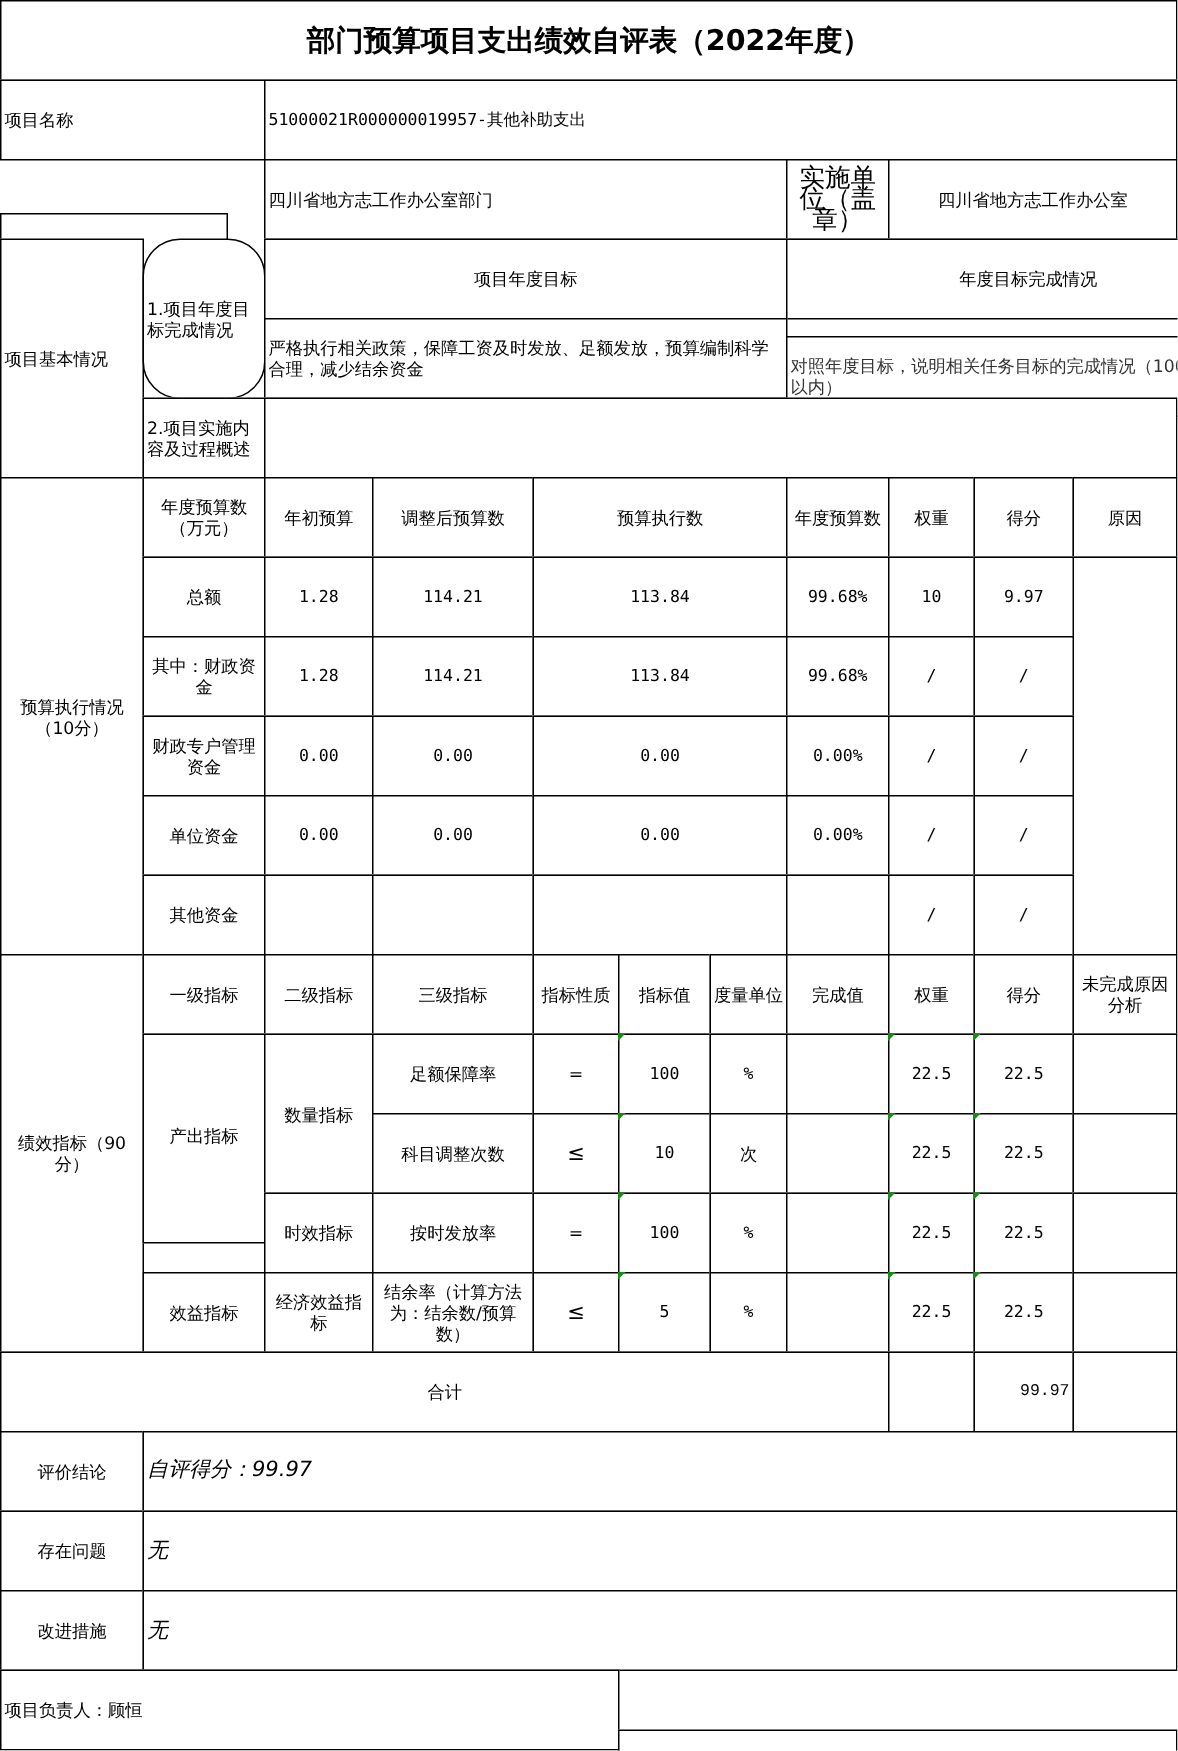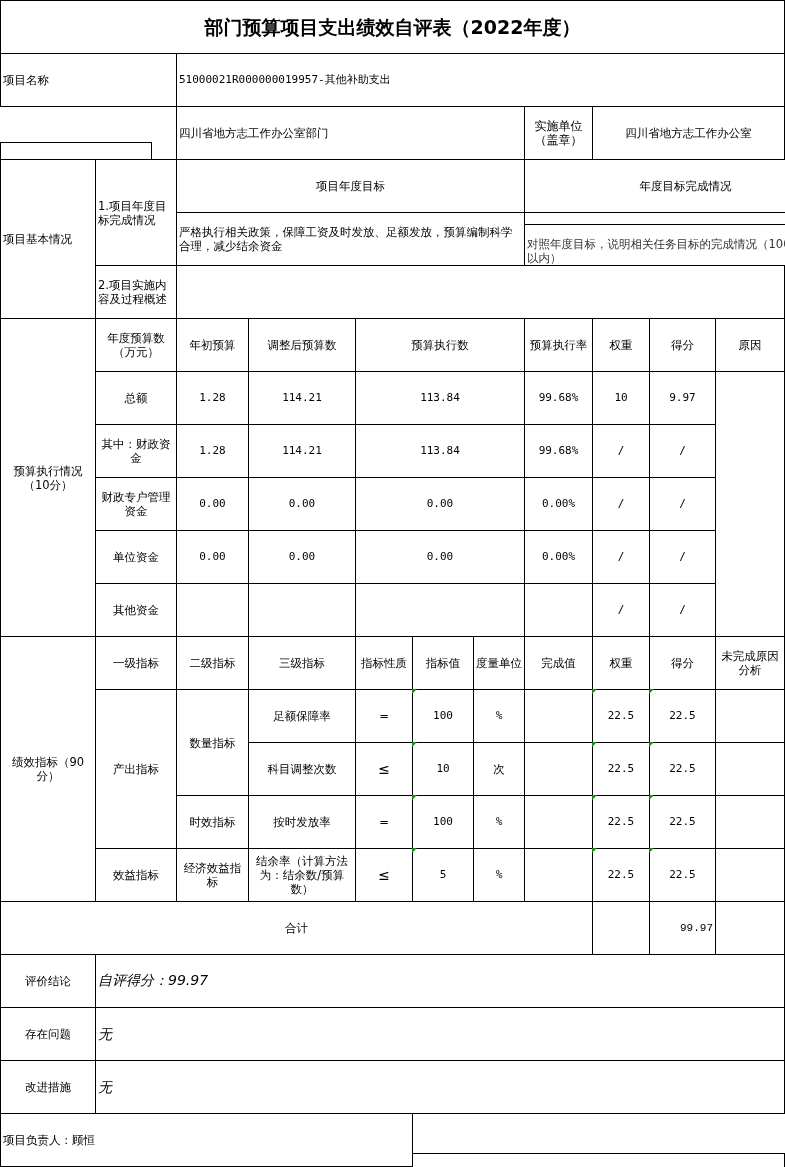--- a/index.html
+++ b/index.html
@@ -19,38 +19,38 @@
 </head>
 <body>
 
 <div class="c title" style="left:0;top:0;width:785px;height:54px;">部门预算项目支出绩效自评表（2022年度）</div>
 
 <div class="c l" style="left:0;top:53px;width:177px;height:54px;">项目名称</div>
 <div class="c l mono" style="left:176px;top:53px;width:609px;height:54px;">51000021R000000019957-其他补助支出</div>
 
 <div class="c l" style="left:0;top:106px;width:152px;height:54px;margin-top:36px;">主管部门</div>
 <div class="c l" style="left:176px;top:106px;width:349px;height:54px;">四川省地方志工作办公室部门</div>
-<div class="c" style="left:524px;top:106px;width:69px;height:54px;font-size:12px;">实施单位（盖章）</div>
+<div class="c" style="left:524px;top:106px;width:69px;height:54px;font-size:17px;">实施单位（盖章）</div>
 <div class="c" style="left:592px;top:106px;width:193px;height:54px;">四川省地方志工作办公室</div>
 
 <div class="c l" style="left:0;top:159px;width:96px;height:160px;">项目基本情况</div>
-<div class="c l" style="left:95px;top:159px;width:82px;height:107px;">1.项目年度目标完成情况</div>
+<div class="c l" style="left:95px;top:159px;width:82px;height:107px;border-radius:25px;">1.项目年度目标完成情况</div>
 <div class="c" style="left:176px;top:159px;width:349px;height:54px;">项目年度目标</div>
 <div class="c" style="left:524px;top:159px;width:296px;height:54px;padding-left:29px;">年度目标完成情况</div>
 <div class="c l" style="left:176px;top:212px;width:349px;height:54px;">严格执行相关政策，保障工资及时发放、足额发放，预算编制科学合理，减少结余资金</div>
 <div class="c l gray" style="left:524px;top:224px;width:290px;height:54px;">对照年度目标，说明相关任务目标的完成情况（100字以内）</div>
 <div class="c l" style="left:95px;top:265px;width:82px;height:54px;">2.项目实施内容及过程概述</div>
 <div class="c l" style="left:176px;top:265px;width:609px;height:54px;"></div>
 
 <div class="c" style="left:0;top:318px;width:96px;height:319px;">预算执行情况（10分）</div>
 <div class="c" style="left:95px;top:318px;width:82px;height:54px;">年度预算数（万元）</div>
 <div class="c" style="left:176px;top:318px;width:73px;height:54px;">年初预算</div>
 <div class="c" style="left:248px;top:318px;width:108px;height:54px;">调整后预算数</div>
 <div class="c" style="left:355px;top:318px;width:170px;height:54px;">预算执行数</div>
-<div class="c" style="left:524px;top:318px;width:69px;height:54px;">预算执行率</div>
+<div class="c" style="left:524px;top:318px;width:69px;height:54px;">年度预算数</div>
 <div class="c" style="left:592px;top:318px;width:58px;height:54px;">权重</div>
 <div class="c" style="left:649px;top:318px;width:67px;height:54px;">得分</div>
 <div class="c" style="left:715px;top:318px;width:70px;height:54px;">原因</div>
 <div class="c" style="left:715px;top:371px;width:70px;height:266px;"></div>
 
 <div class="c" style="left:95px;top:371px;width:82px;height:54px;">总额</div>
 <div class="c mono" style="left:176px;top:371px;width:73px;height:54px;">1.28</div>
 <div class="c mono" style="left:248px;top:371px;width:108px;height:54px;">114.21</div>
 <div class="c mono" style="left:355px;top:371px;width:170px;height:54px;">113.84</div>
 <div class="c mono" style="left:524px;top:371px;width:69px;height:54px;">99.68%</div>
@@ -94,21 +94,21 @@
 <div class="c" style="left:176px;top:636px;width:73px;height:54px;">二级指标</div>
 <div class="c" style="left:248px;top:636px;width:108px;height:54px;">三级指标</div>
 <div class="c" style="left:355px;top:636px;width:58px;height:54px;">指标性质</div>
 <div class="c" style="left:412px;top:636px;width:62px;height:54px;">指标值</div>
 <div class="c" style="left:473px;top:636px;width:52px;height:54px;">度量单位</div>
 <div class="c" style="left:524px;top:636px;width:69px;height:54px;">完成值</div>
 <div class="c" style="left:592px;top:636px;width:58px;height:54px;">权重</div>
 <div class="c" style="left:649px;top:636px;width:67px;height:54px;">得分</div>
 <div class="c" style="left:715px;top:636px;width:70px;height:54px;">未完成原因分析</div>
 
-<div class="c" style="left:95px;top:689px;width:82px;height:160px;">产出指标</div>
+<div class="c" style="left:95px;top:689px;width:82px;height:140px;font-family:Liberation Mono, monospace;">产出指标</div>
 <div class="c" style="left:95px;top:848px;width:82px;height:54px;">效益指标</div>
 <div class="c" style="left:176px;top:689px;width:73px;height:107px;">数量指标</div>
 <div class="c" style="left:176px;top:795px;width:73px;height:54px;">时效指标</div>
 <div class="c" style="left:176px;top:848px;width:73px;height:54px;">经济效益指标</div>
 
 <div class="c" style="left:248px;top:689px;width:108px;height:54px;">足额保障率</div>
 <div class="c" style="left:355px;top:689px;width:58px;height:54px;">=</div>
 <div class="c mono tri" style="left:412px;top:689px;width:62px;height:54px;">100</div>
 <div class="c mono" style="left:473px;top:689px;width:52px;height:54px;">%</div>
 <div class="c" style="left:524px;top:689px;width:69px;height:54px;"></div>

